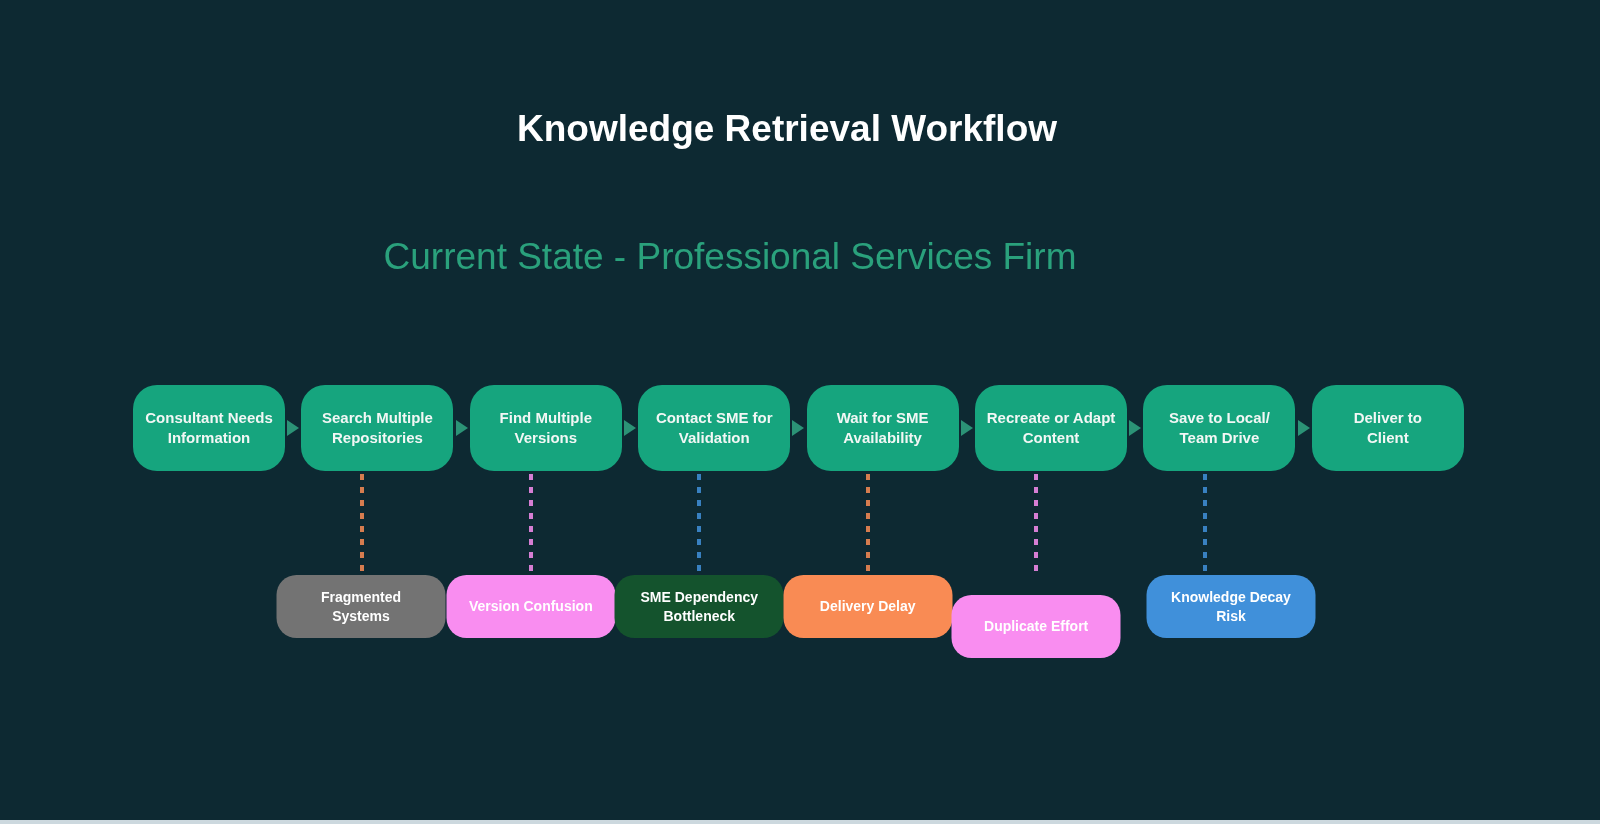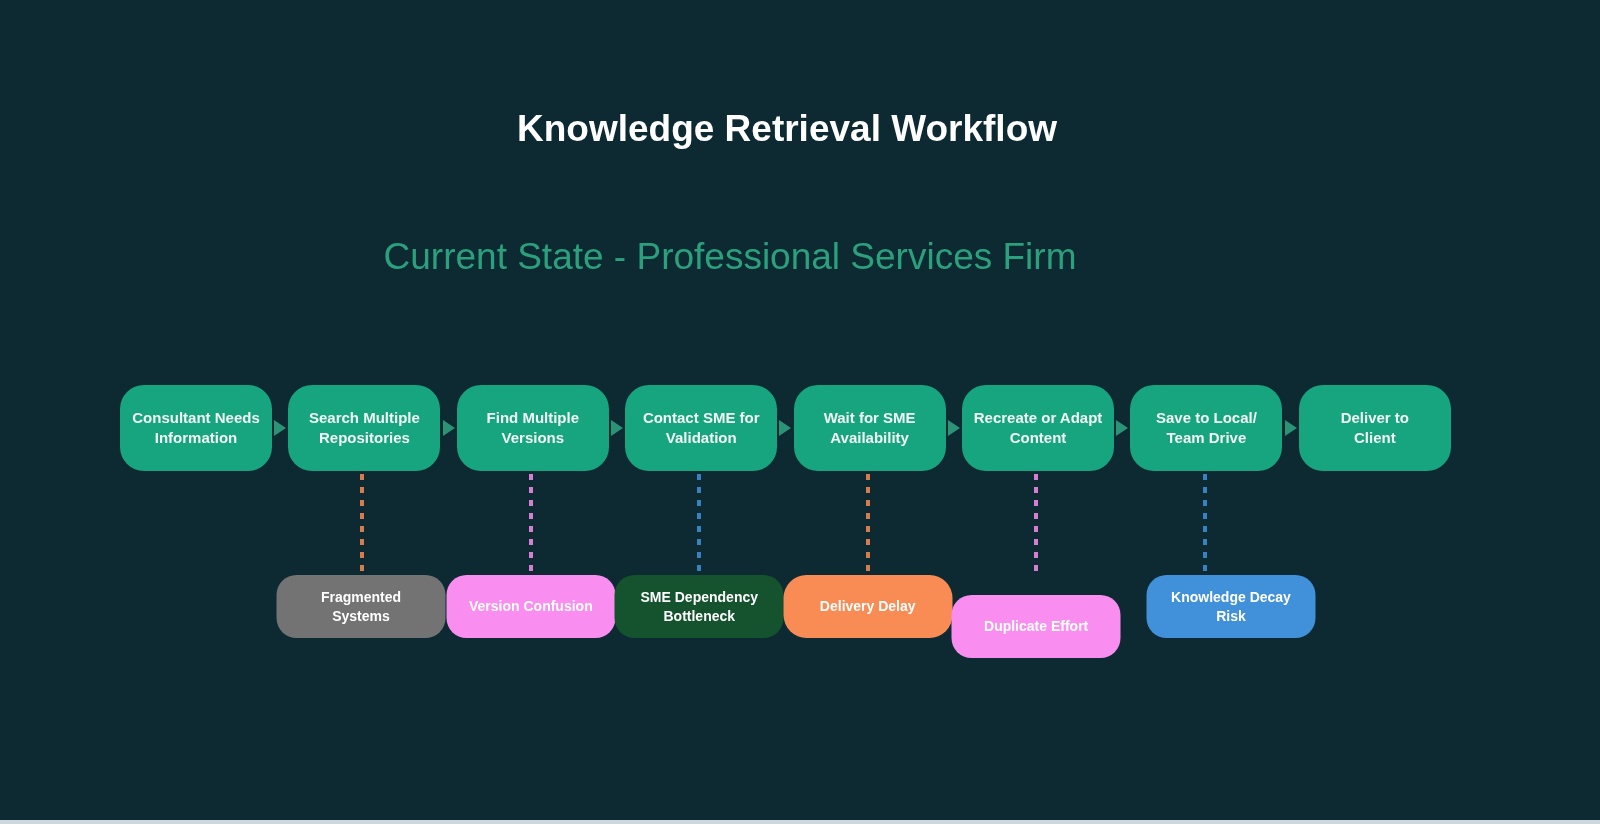--- a/index.html
+++ b/index.html
@@ -26,21 +26,21 @@
     top: 236px;
     left: 730px;
     transform: translateX(-50%);
     font-size: 37px;
     font-weight: 400;
     color: var(--subtitle-text, #2aa17c);
     white-space: nowrap;
   }
   .flow-row {
     position: absolute;
-    left: 120px;
+    left: 133px;
     top: 385px;
     width: 1331px;
     height: 86px;
     display: flex;
     justify-content: space-between;
     align-items: center;
   }
   .step {
     width: 152px;
     height: 86px;
@@ -139,19 +139,19 @@
       <div class="dash" style="left: 867.72px; background: repeating-linear-gradient(rgb(249, 139, 84) 0px, rgb(249, 139, 84) 6px, transparent 6px, transparent 13px);"></div>
       <div class="dash" style="left: 1036.15px; background: repeating-linear-gradient(rgb(249, 141, 240) 0px, rgb(249, 141, 240) 6px, transparent 6px, transparent 13px);"></div>
       <div class="dash" style="left: 1204.58px; background: repeating-linear-gradient(rgb(64, 144, 218) 0px, rgb(64, 144, 218) 6px, transparent 6px, transparent 13px);"></div>
     </div>
   <div id="pain-row">
       <div class="pain" style="left: 361px; background: #737373;">Fragmented
 Systems</div>
       <div class="pain" style="left: 530.86px; background: rgb(249, 141, 240);">Version Confusion</div>
       <div class="pain" style="left: 699.29px; background: #14532d;">SME Dependency
 Bottleneck</div>
-      <div class="pain" style="left: 867.72px; background: rgb(249, 139, 84); border-radius: 23px;">Delivery Delay</div>
+      <div class="pain" style="left: 867.72px; background: rgb(249, 139, 84);">Delivery Delay</div>
       <div class="pain" style="left: 1036.15px; background: rgb(249, 141, 240); margin-top: 20px;">Duplicate Effort</div>
       <div class="pain" style="left: 1231px; background: rgb(64, 144, 218);">Knowledge Decay
 Risk</div>
     </div>
   <div class="bottom-strip"></div>
 </div>
 
 </body></html>

